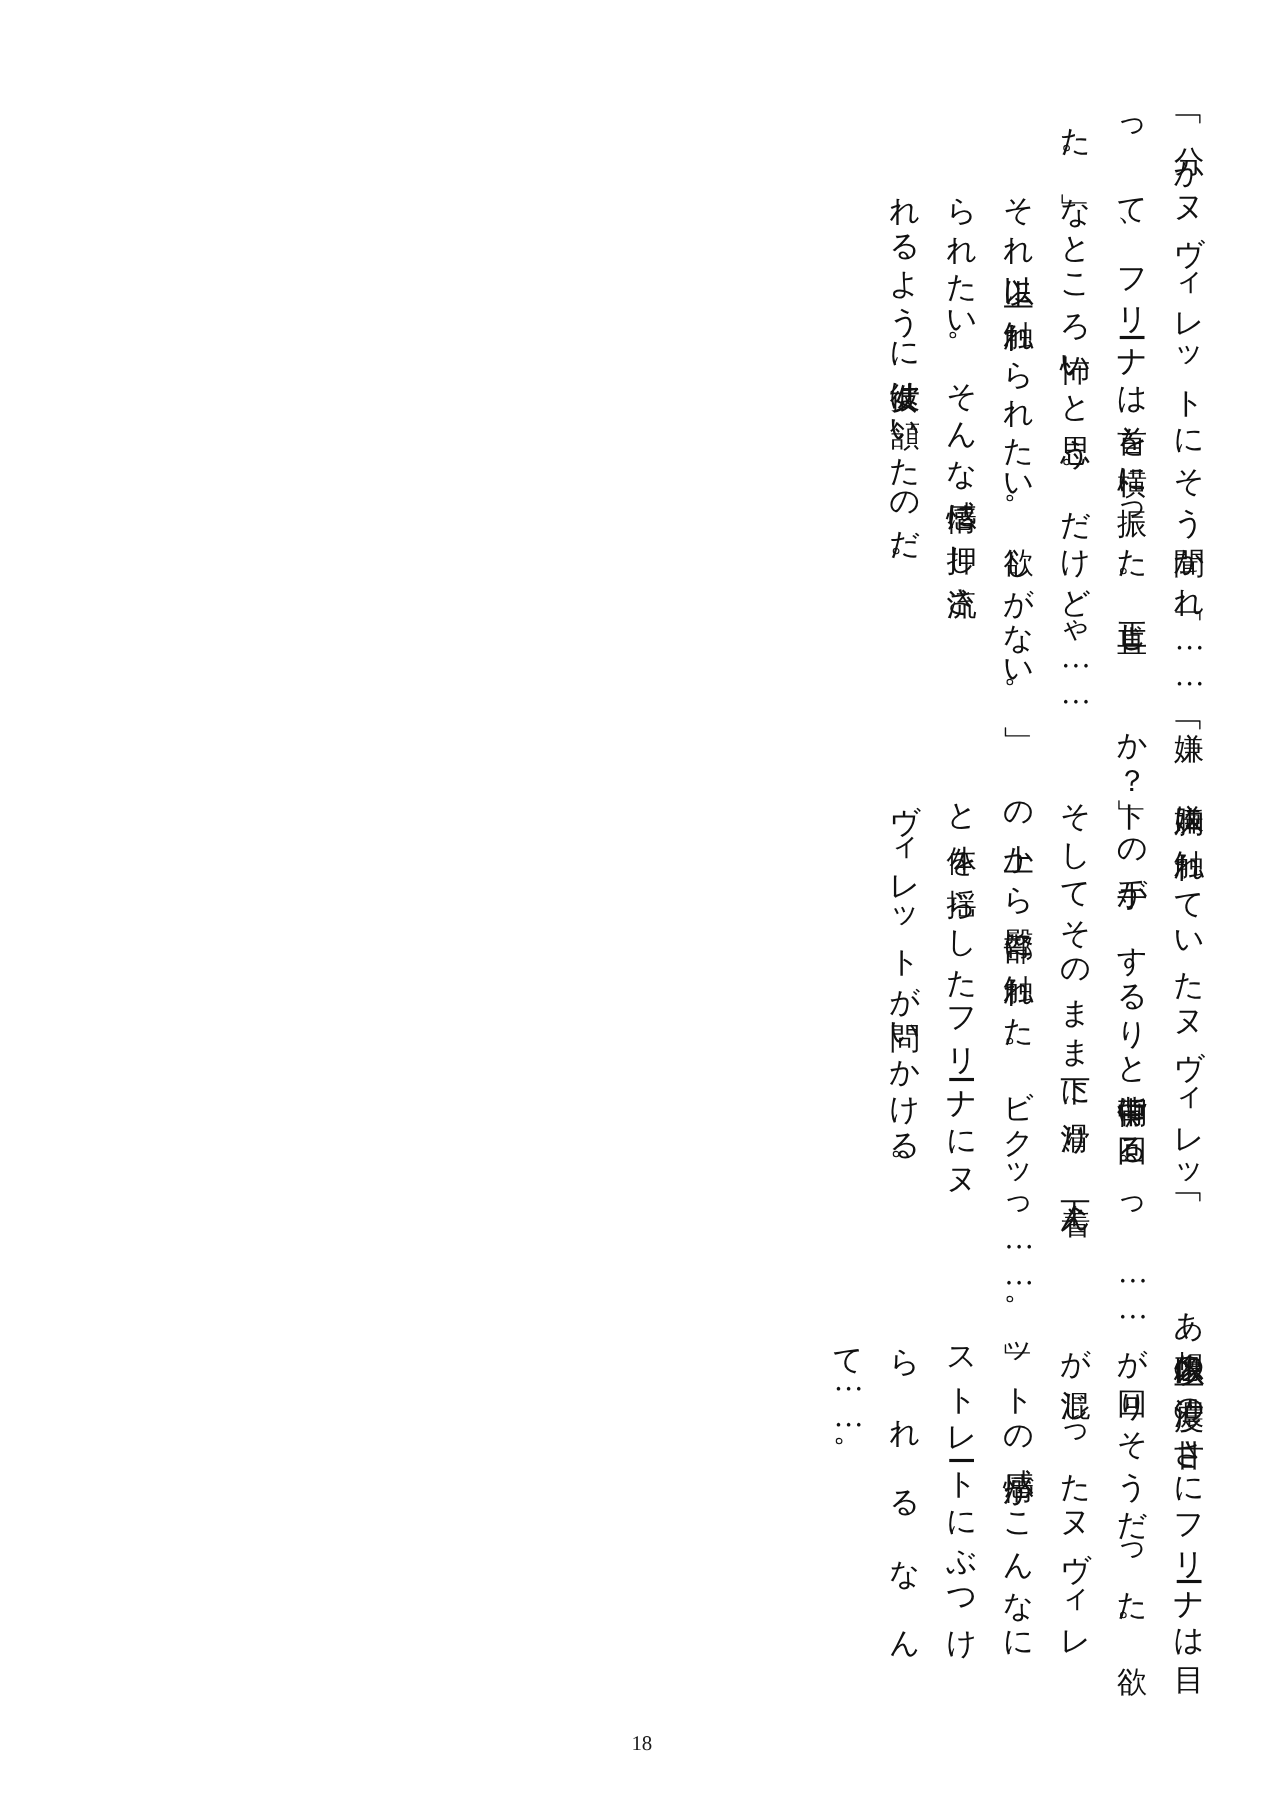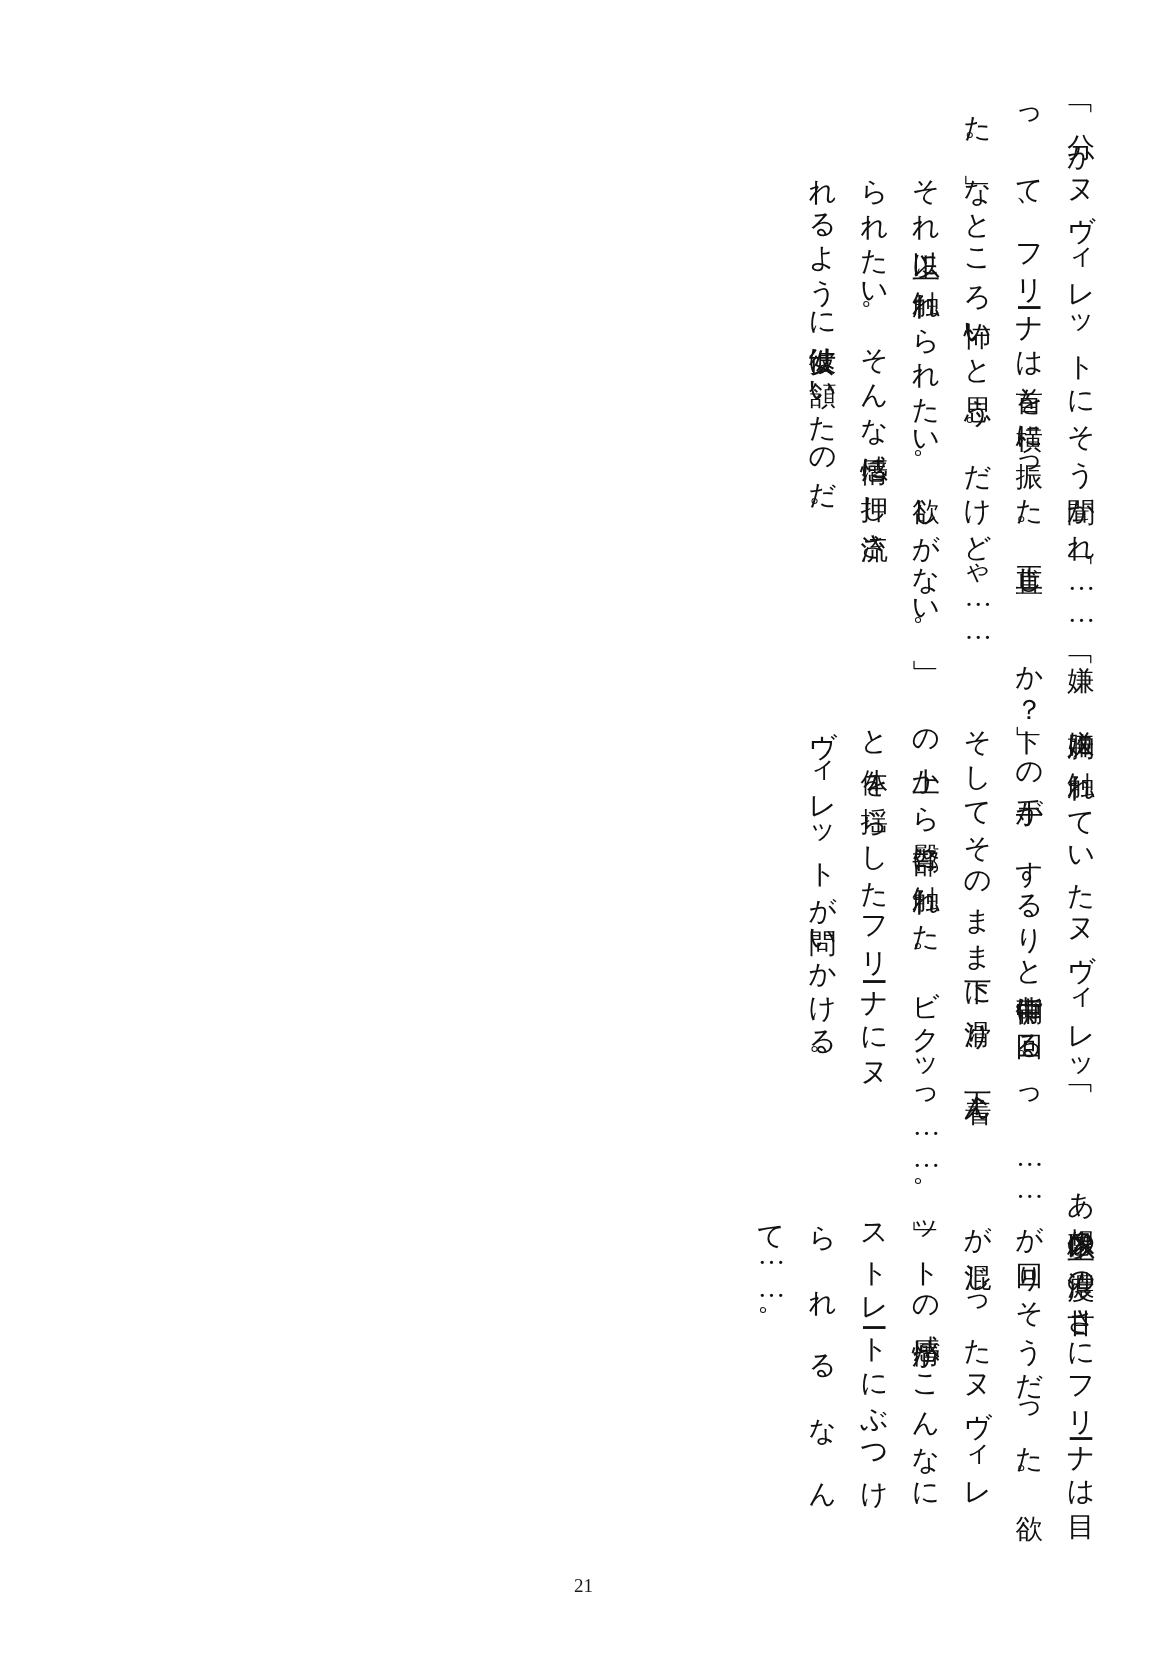--- a/index.html
+++ b/index.html
@@ -60,15 +60,15 @@
   <div class="text-block">
     <p class="para">想像以上の濃度の甘さにフリーナは目が回りそうだった。欲が混じったヌヴィレットの感情がこんなにストレートにぶつけられるなんて……。</p>
     <p class="para">「あっ……んっ……。」</p>
     <p class="para">胸に触れていたヌヴィレットの手が、するりと背中側に回る。そしてそのまま下に滑り、下着の上から臀部に触れた。ビクッと体を揺らしたフリーナにヌヴィレットが問いかける。</p>
     <p class="para">「嫌か？」</p>
     <p class="para">「……嫌じゃ……ない。」</p>
     <p class="para">ヌヴィレットにそう聞かれて、フリーナは首を横に振った。正直なところ怖いと思う。だけどそれ以上に触れられたい。欲しがられたい。そんな感情に押し流されるように彼女は頷いたのだ。</p>
     <p class="para">「分かった。」</p>
   </div>
 
-  <div class="page-number">21</div>
+  <div class="page-number">18</div>
 
 </div>
 
 </body></html>

